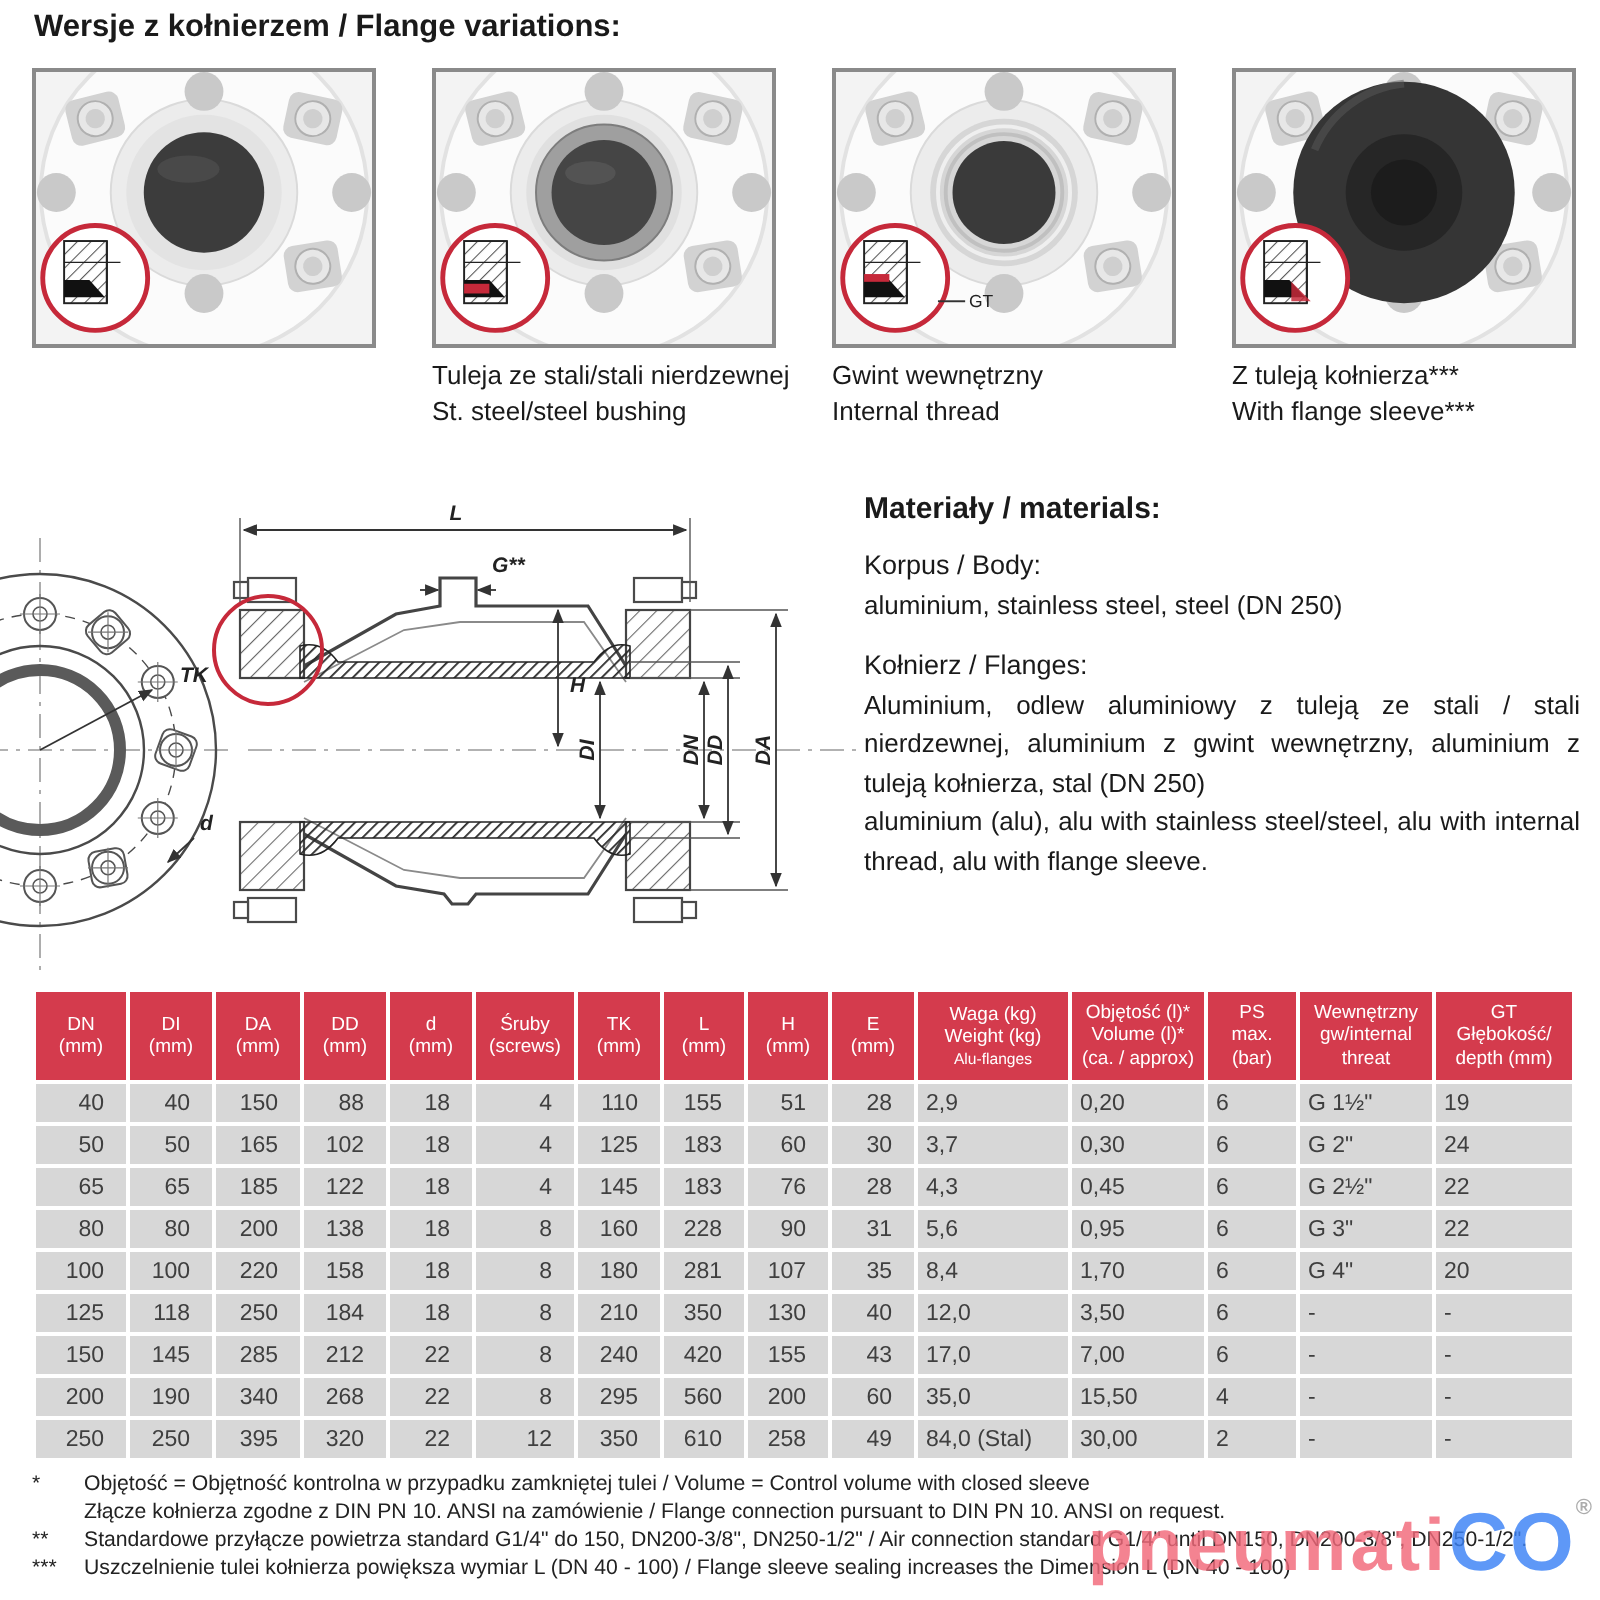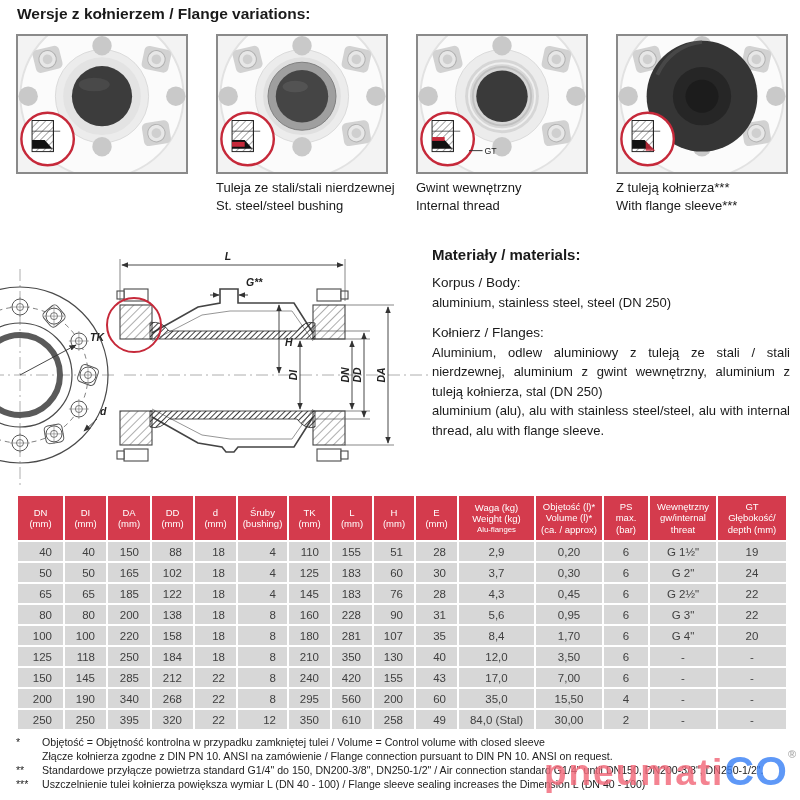--- a/index.html
+++ b/index.html
@@ -24,21 +24,21 @@
   .materials p{font-size:13px;margin:0;line-height:1.5}
   .materials p.j{text-align:justify}
   
   .tablewrap{position:absolute;left:16px;top:494px}
   table{border-collapse:separate;border-spacing:2px;table-layout:fixed}
   th{background:#d43b4d;color:#fff;font-weight:normal;font-size:9.5px;line-height:1.18;
      height:40px;vertical-align:middle;padding:2px 1px;text-align:center}
   th .tiny{font-size:7.8px}
   td{background:#d7d7d7;color:#3f3f3f;font-size:11.5px;height:19px;padding:0 4px;white-space:nowrap;overflow:hidden}
   td.num{text-align:right;padding-right:11px}
-  td.ctr{text-align:center}
+  td.ctr{}
   
   .footnotes{position:absolute;left:16px;top:735px;width:780px;font-size:10.6px;line-height:1.33;color:#222}
   .fn{display:grid;grid-template-columns:26px 1fr}
   
   .logo{position:absolute;right:4px;top:748px;font-weight:bold;color:#f2697a;opacity:.82;
         letter-spacing:2px;font-size:37px;white-space:nowrap}
   .logo .l2{color:#3b82f6;font-size:41px;letter-spacing:1px}
   .logo .reg{font-size:11px;color:#9a9a9a;vertical-align:top;letter-spacing:0}
 </style>
 </head>
@@ -321,21 +321,21 @@
             <th>
               <div>DD</div>
               <div>(mm)</div>
             </th>
             <th>
               <div>d</div>
               <div>(mm)</div>
             </th>
             <th>
               <div>Śruby</div>
-              <div>(bushing)</div>
+              <div>(screws)</div>
             </th>
             <th>
               <div>TK</div>
               <div>(mm)</div>
             </th>
             <th>
               <div>L</div>
               <div>(mm)</div>
             </th>
             <th>

